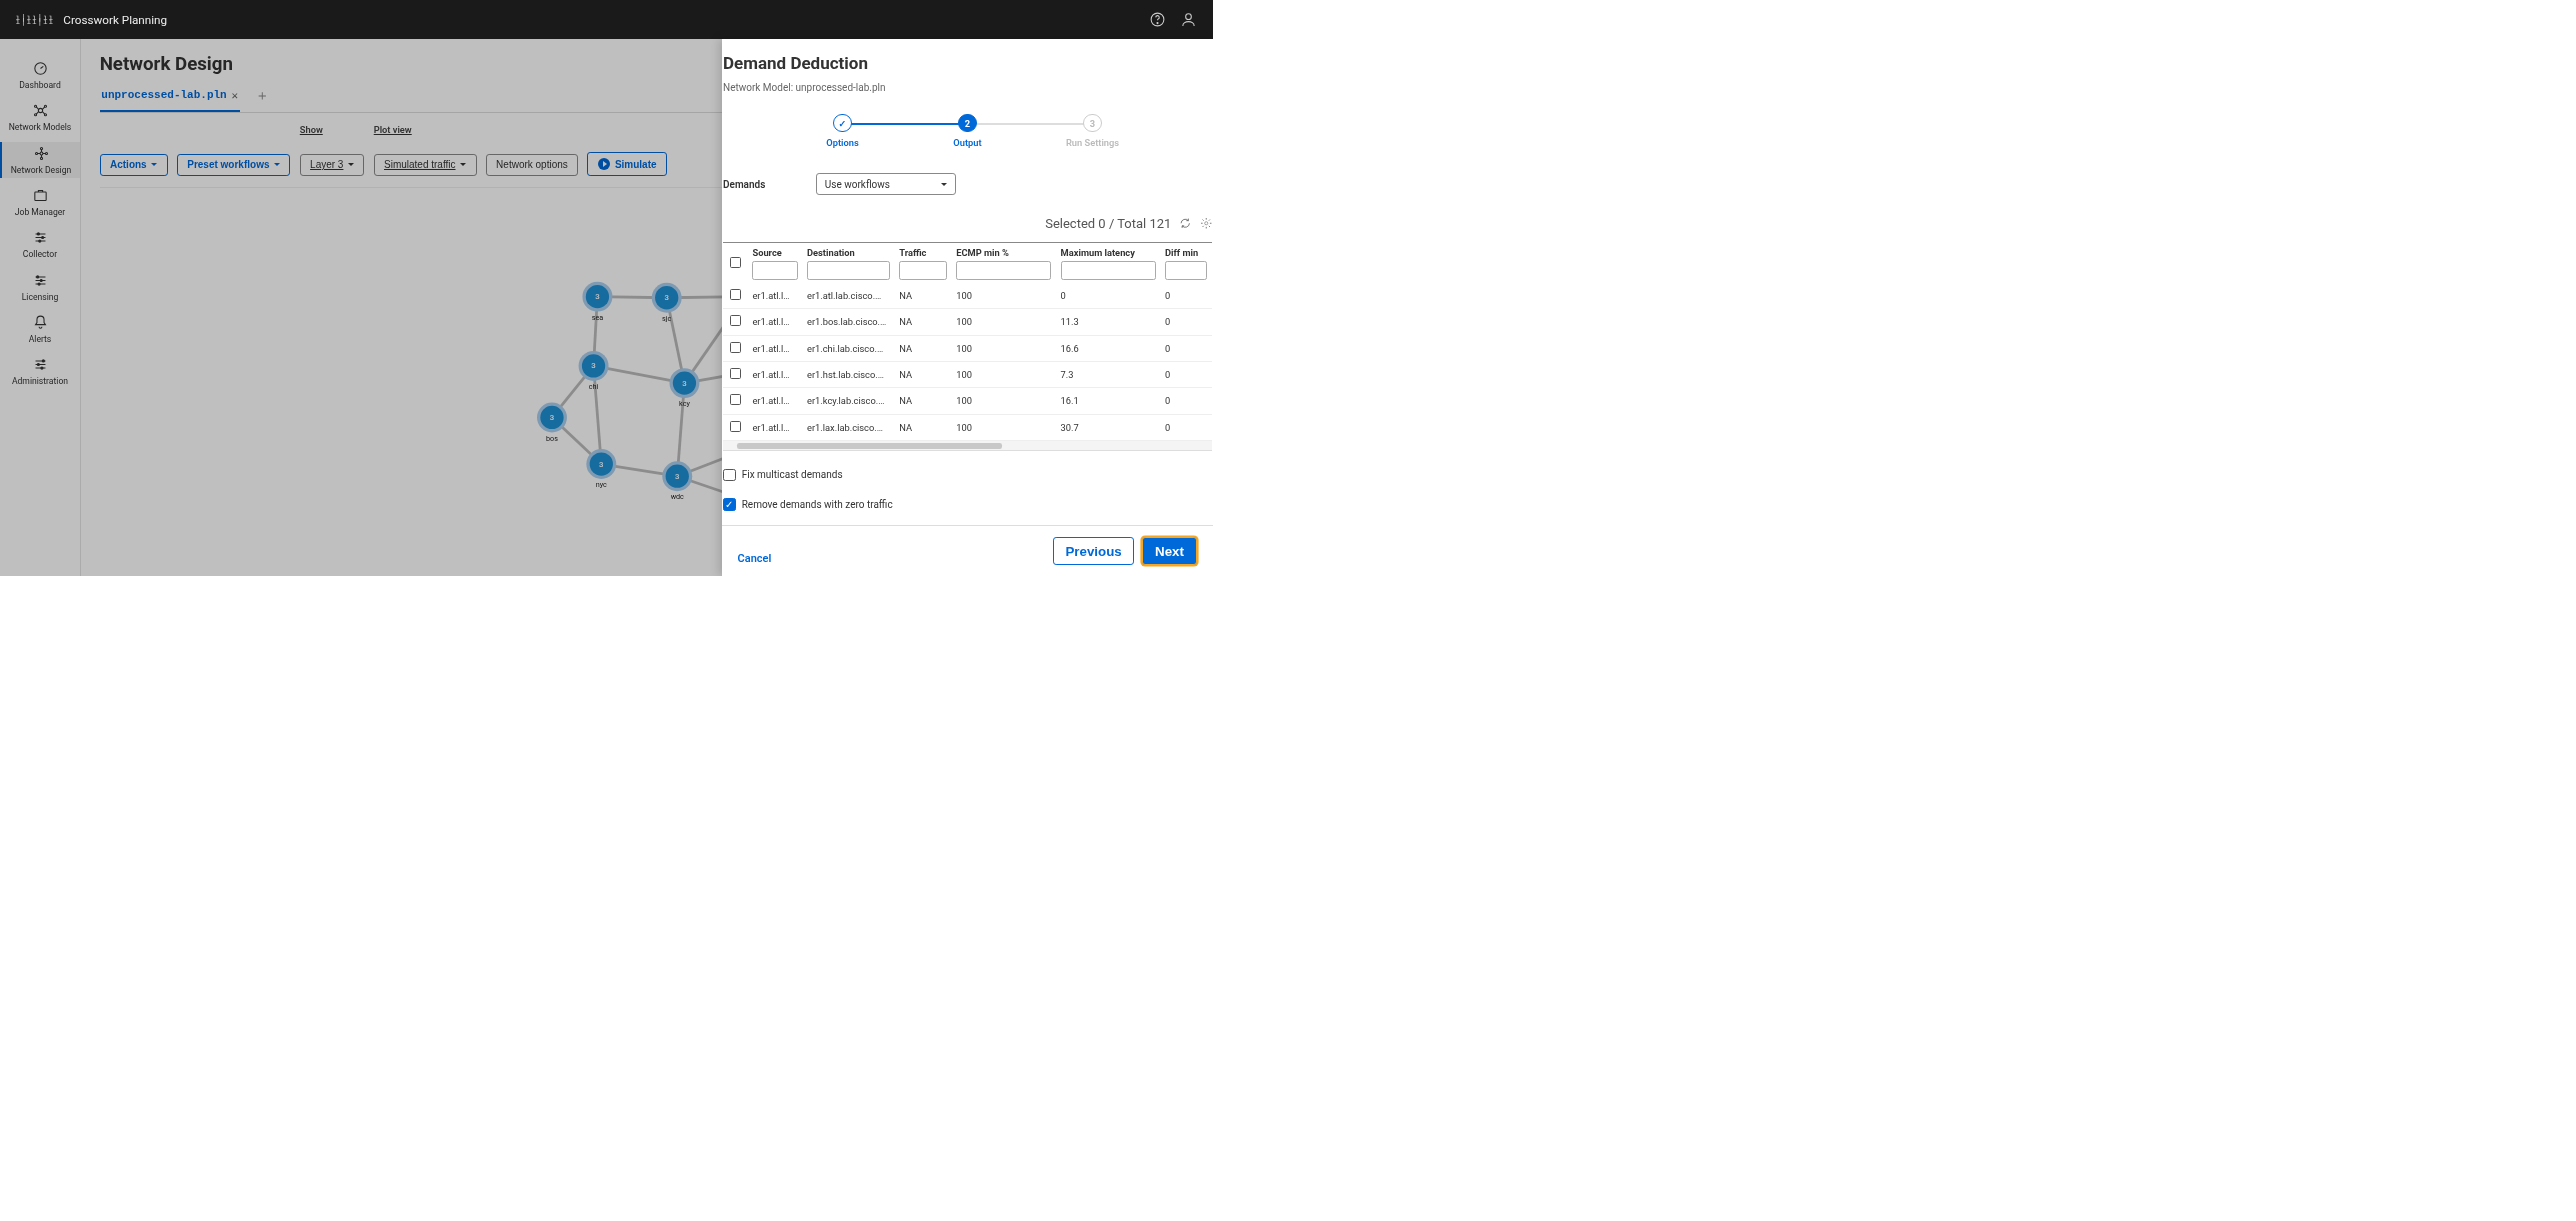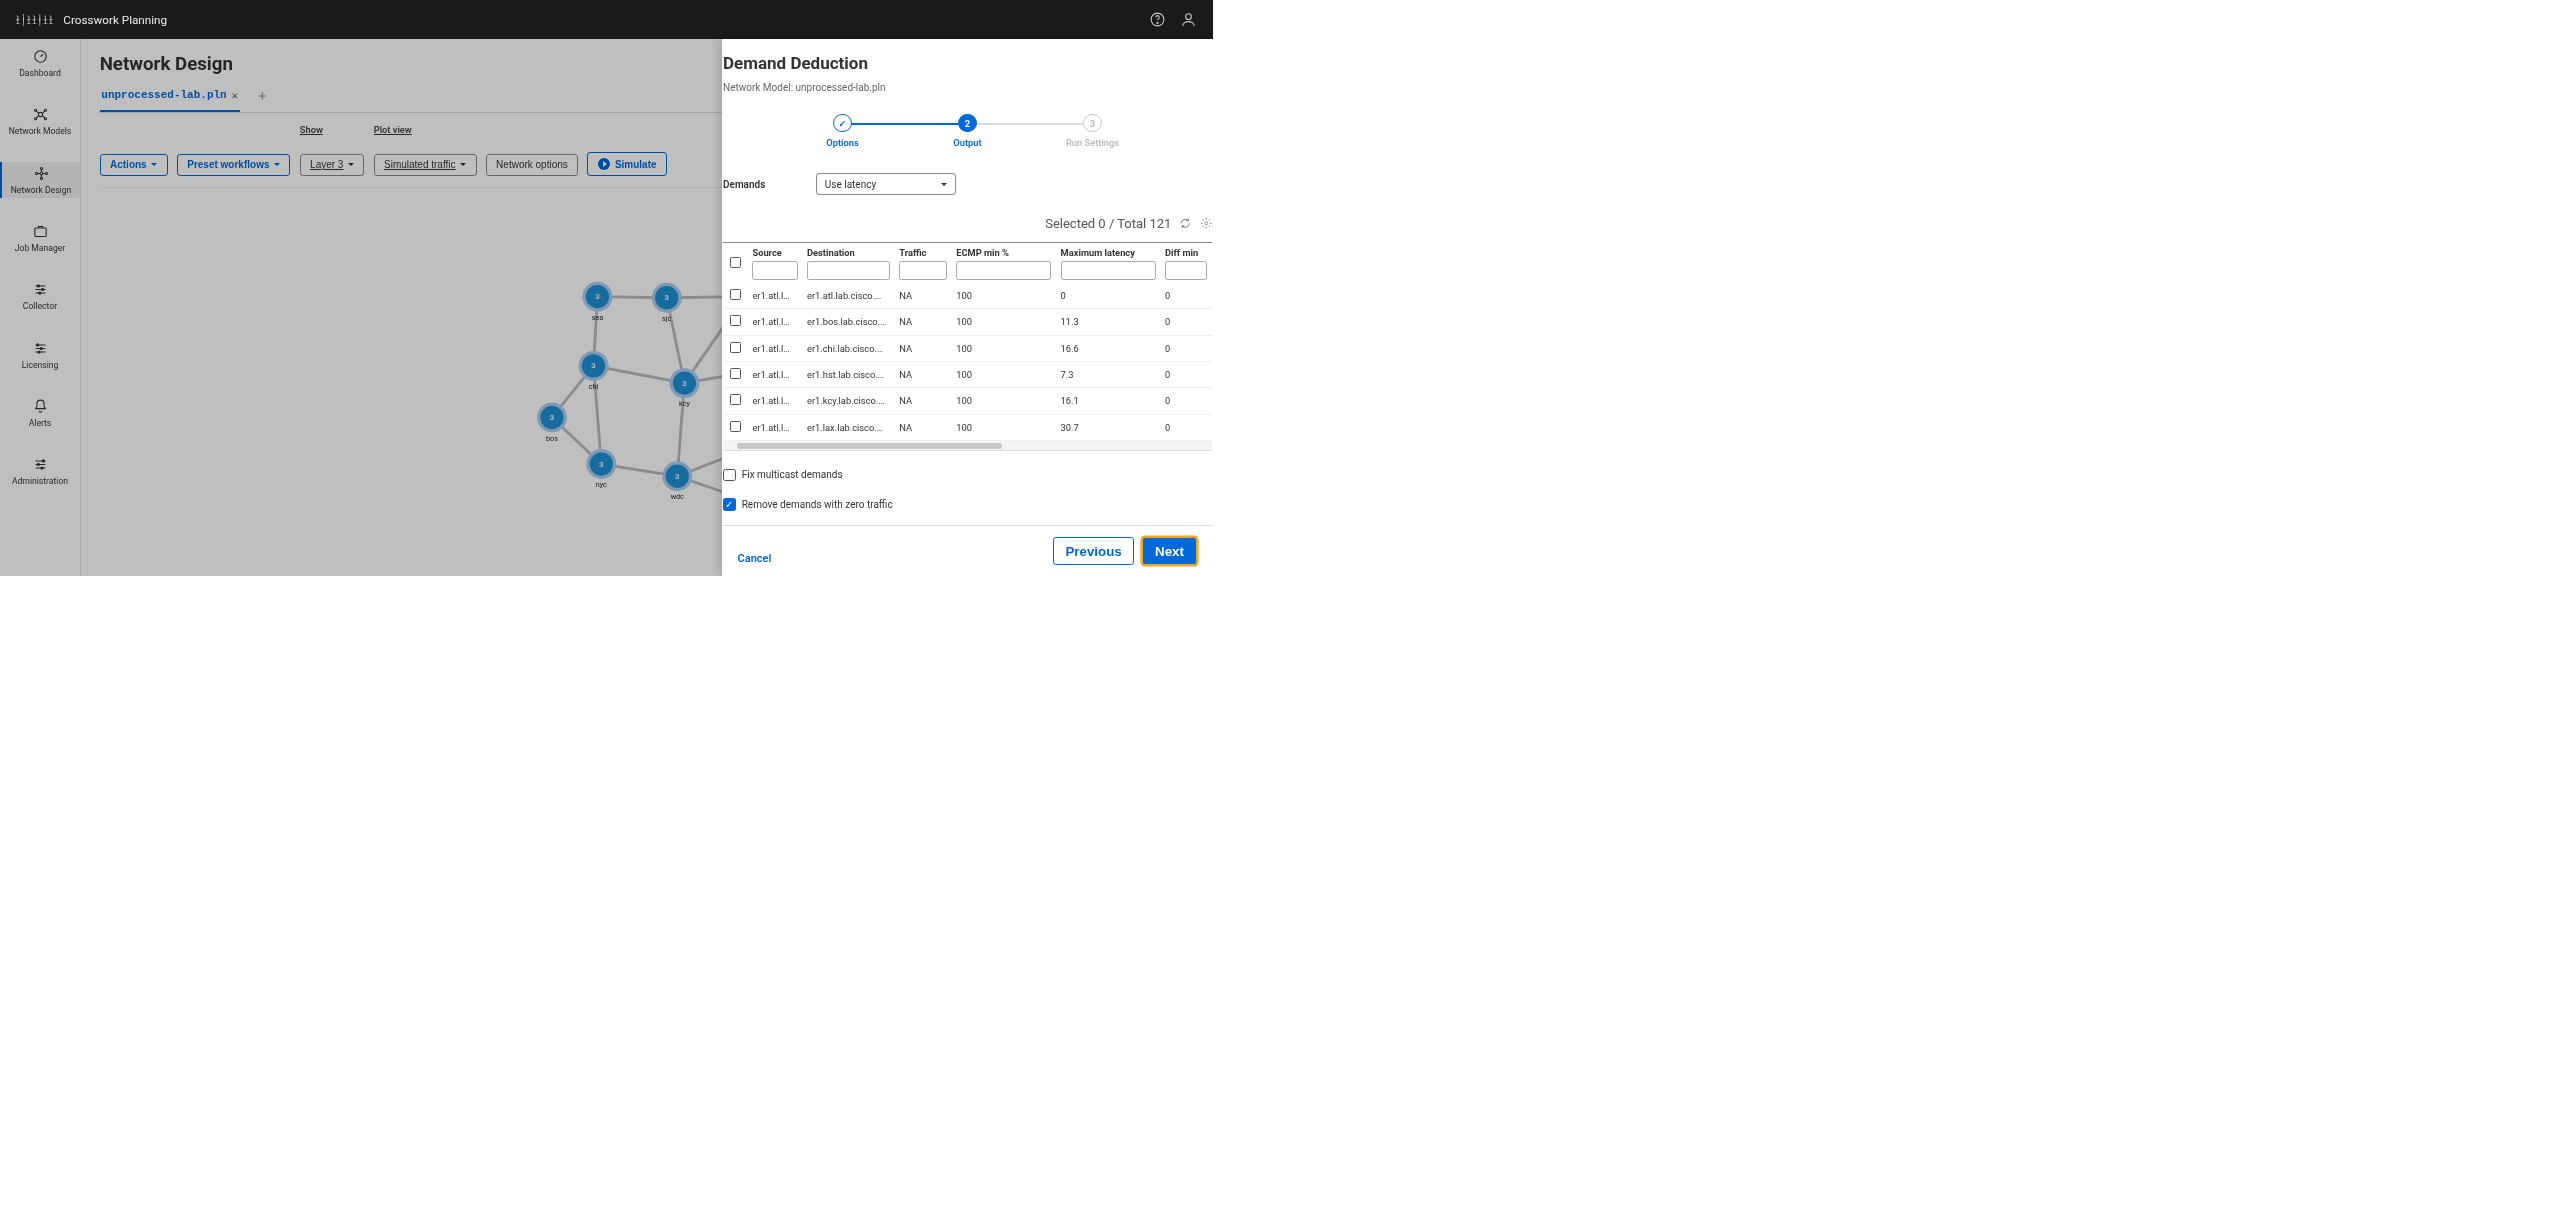--- a/index.html
+++ b/index.html
@@ -10,21 +10,21 @@
 .app-header-left { display: flex; align-items: center; gap: 9.3px; }
 .cisco-logo { font-size: 7.8px; letter-spacing: 0.8px; color: #ccc; font-family: monospace; line-height: 0.5; }
 .app-title { font-size: 11.7px; font-weight: 400; color: #eee; }
 .app-header-right { display: flex; align-items: center; gap: 14px; }
 .hdr-icon { width: 17px; height: 17px; stroke: #ccc; fill: none; stroke-width: 1.5; cursor: pointer; }
 
 
 .app-body { display: flex; height: calc(100% - 39px); position: relative; }
 
 
-.sidebar { width: 81px; background: #fff; border-right: 0.8px solid #e5e5e5; display: flex; flex-direction: column; align-items: center; padding-top: 6px; gap: 22px; }
+.sidebar { width: 81px; background: #fff; border-right: 0.8px solid #e5e5e5; display: flex; flex-direction: column; align-items: center; padding-top: 18px; gap: 6px; }
 .sb-item { display: flex; flex-direction: column; align-items: center; gap: 3.1px; font-size: 8.6px; color: #333; cursor: pointer; width: 100%; padding: 3.1px 0; }
 .sb-item.active { background: #f0f0f0; border-left: 2.3px solid #0069d9; }
 .sb-icon { width: 17px; height: 17px; fill: none; stroke: #333; stroke-width: 1.5; }
 
 
 .main { flex: 1; position: relative; padding: 14px 18.7px; overflow: hidden; }
 .page-title { font-size: 18.7px; font-weight: 700; margin-bottom: 9.3px; }
 .tabbar { display: flex; align-items: center; gap: 15.6px; border-bottom: 0.8px solid #ddd; margin-bottom: 11px; }
 .tab { display: flex; align-items: center; gap: 4.7px; padding: 4.7px 1.6px 7.8px; border-bottom: 2.3px solid transparent; color: #0069d9; font-weight: 600; font-size: 11px; cursor: pointer; }
 .tab.active { border-bottom-color: #0069d9; font-family: Liberation Mono, monospace; }
@@ -394,21 +394,21 @@
       </div>
       <div class="step">
         <div class="step-circle disabled">3</div>
         <div class="step-label disabled">Run Settings</div>
       </div>
     </div>
 
     <div class="form-row">
       <span class="form-label">Demands</span>
       <div class="select">
-        <span>Use latency</span>
+        <span>Use workflows</span>
         <span class="caret"></span>
       </div>
     </div>
 
     <div class="table-meta">
       <span>Selected 0 / Total 121</span>
       <svg class="gear-sm" viewBox="0 0 24 24">
           <path d="M4 12a8 8 0 0 1 14-5M20 12a8 8 0 0 1-14 5" stroke-width="1.5"></path>
           <path d="M18 3v4h-4M6 21v-4h4" stroke-width="1.5"></path>
         </svg>

